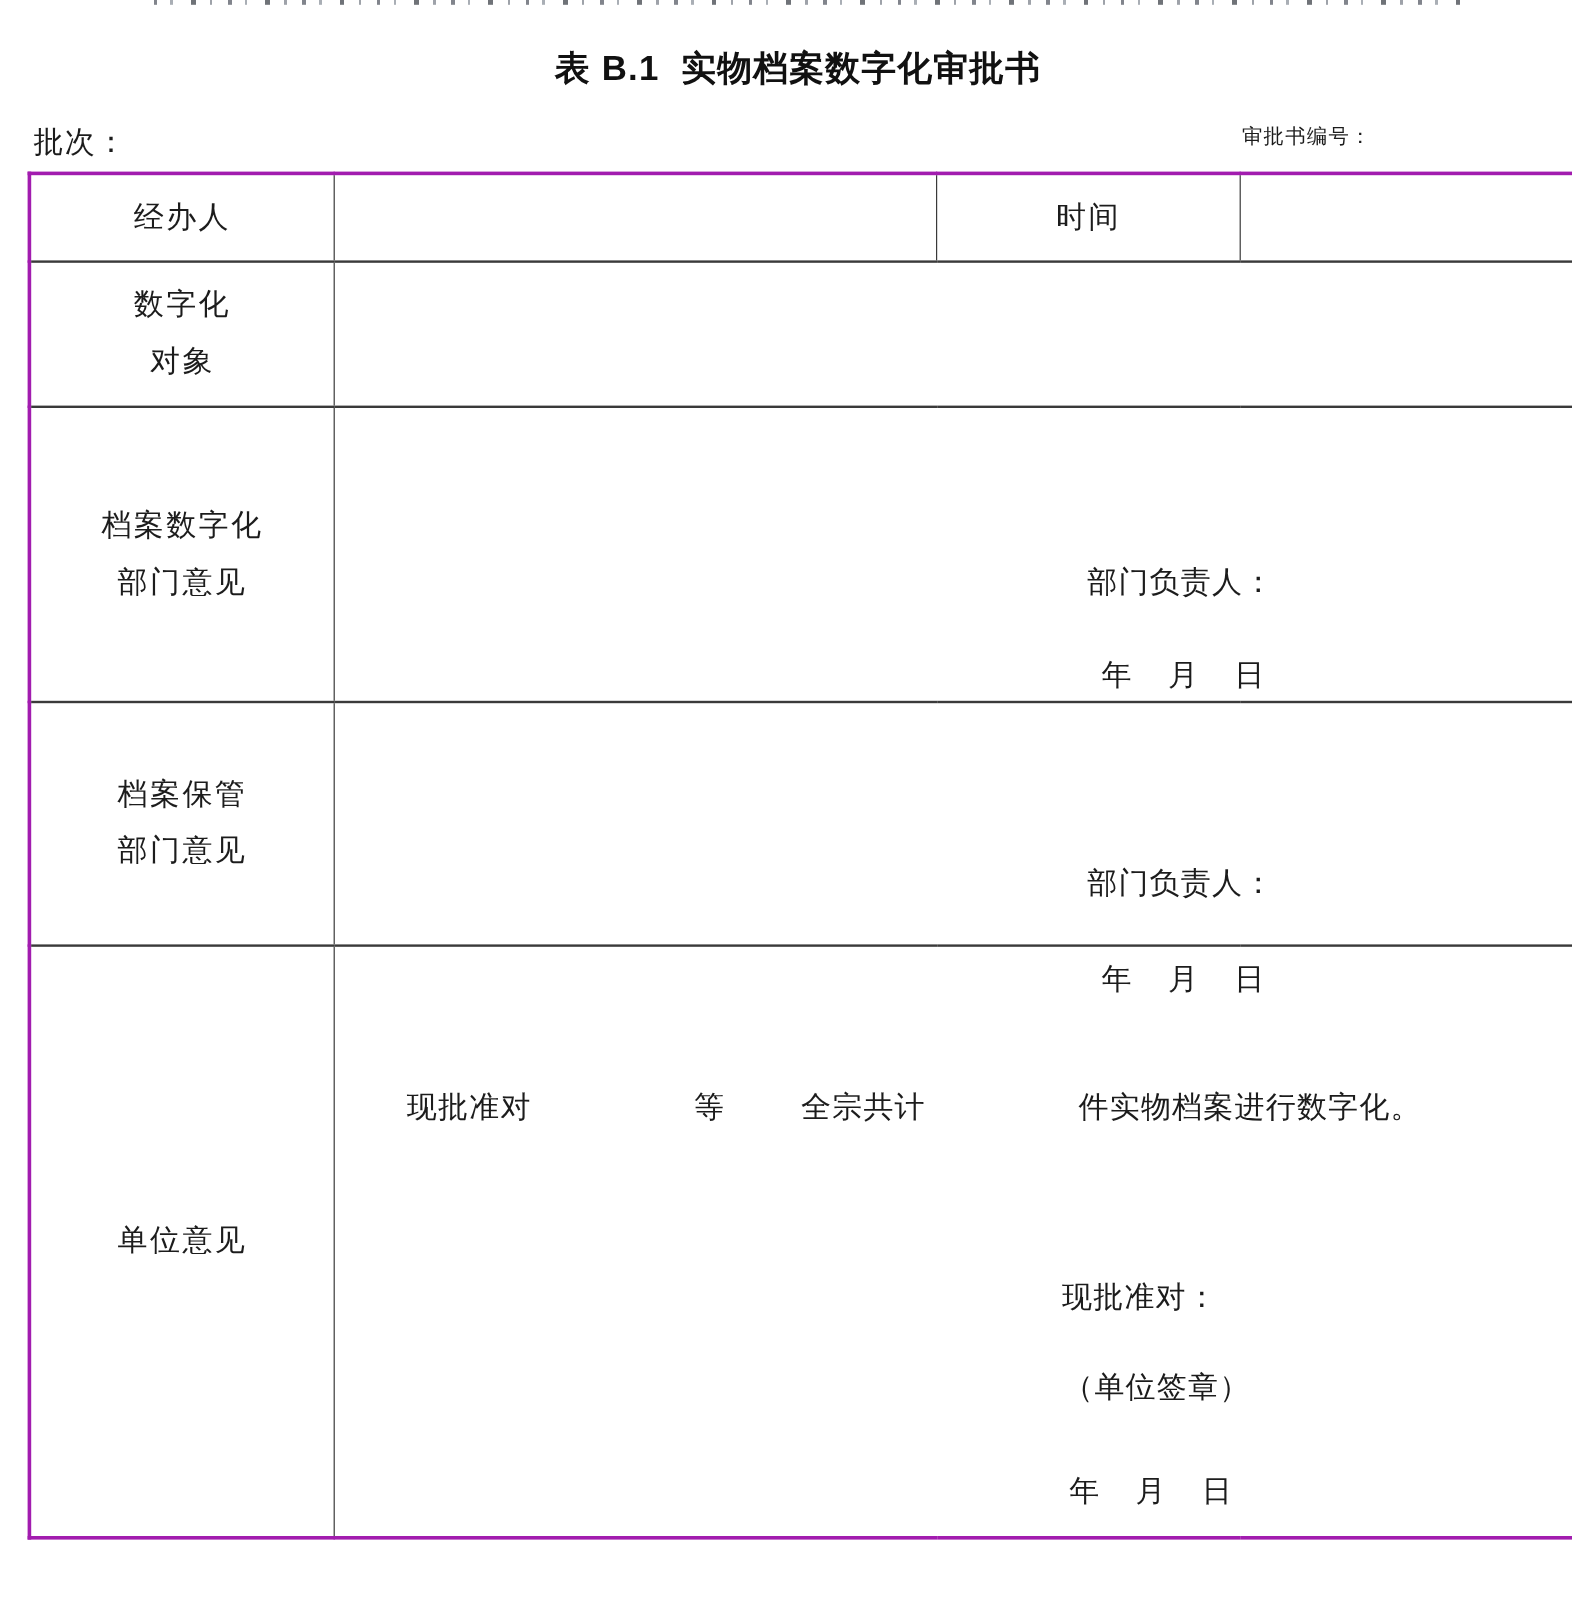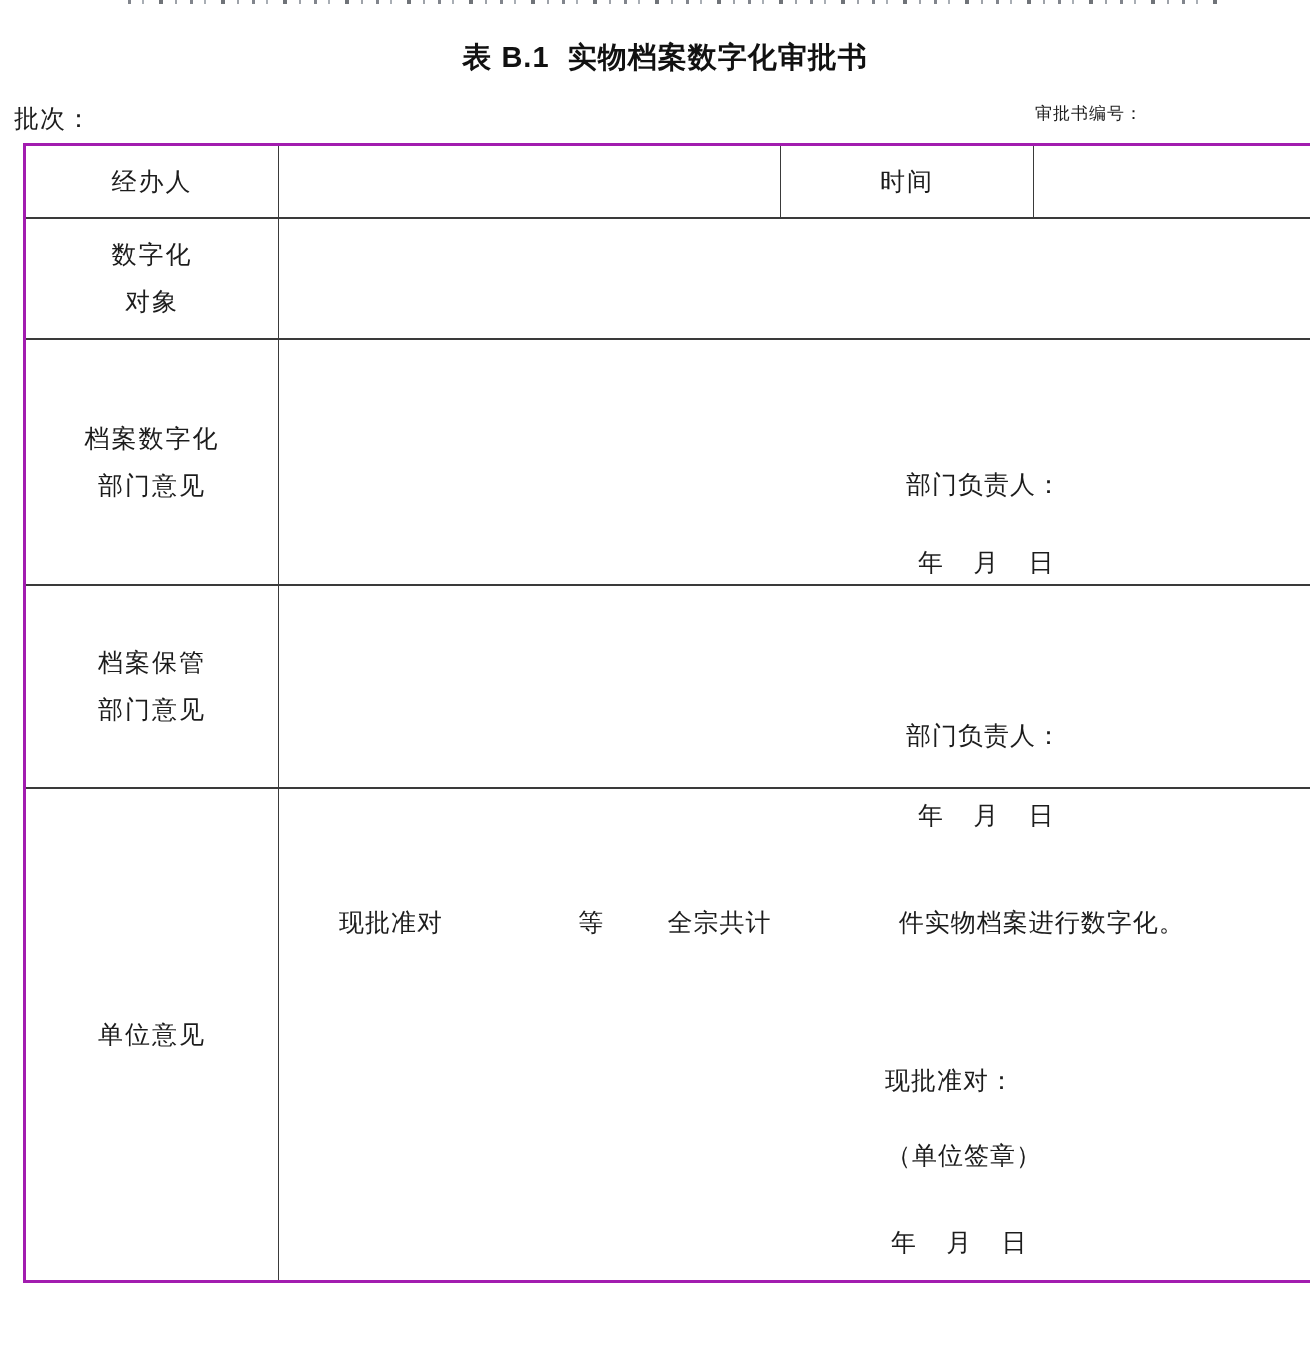--- a/index.html
+++ b/index.html
@@ -33,21 +33,21 @@
     padding-left: 20px;
     font-family: "Liberation Sans", "DejaVu Sans", sans-serif;
     font-weight: bold;
     font-size: 29px;
     letter-spacing: 1px;
     white-space: pre;
     color: #111;
   }
   .hdr-left {
     position: absolute;
-    top: 102px; left: 14px;
+    top: 102px; left: 28px;
     font-size: 25px;
     letter-spacing: 1px;
     text-align: center;
   }
   .hdr-right {
     position: absolute;
     top: 102px; left: 1035px;
     font-size: 17px;
     letter-spacing: 1px;
   }

